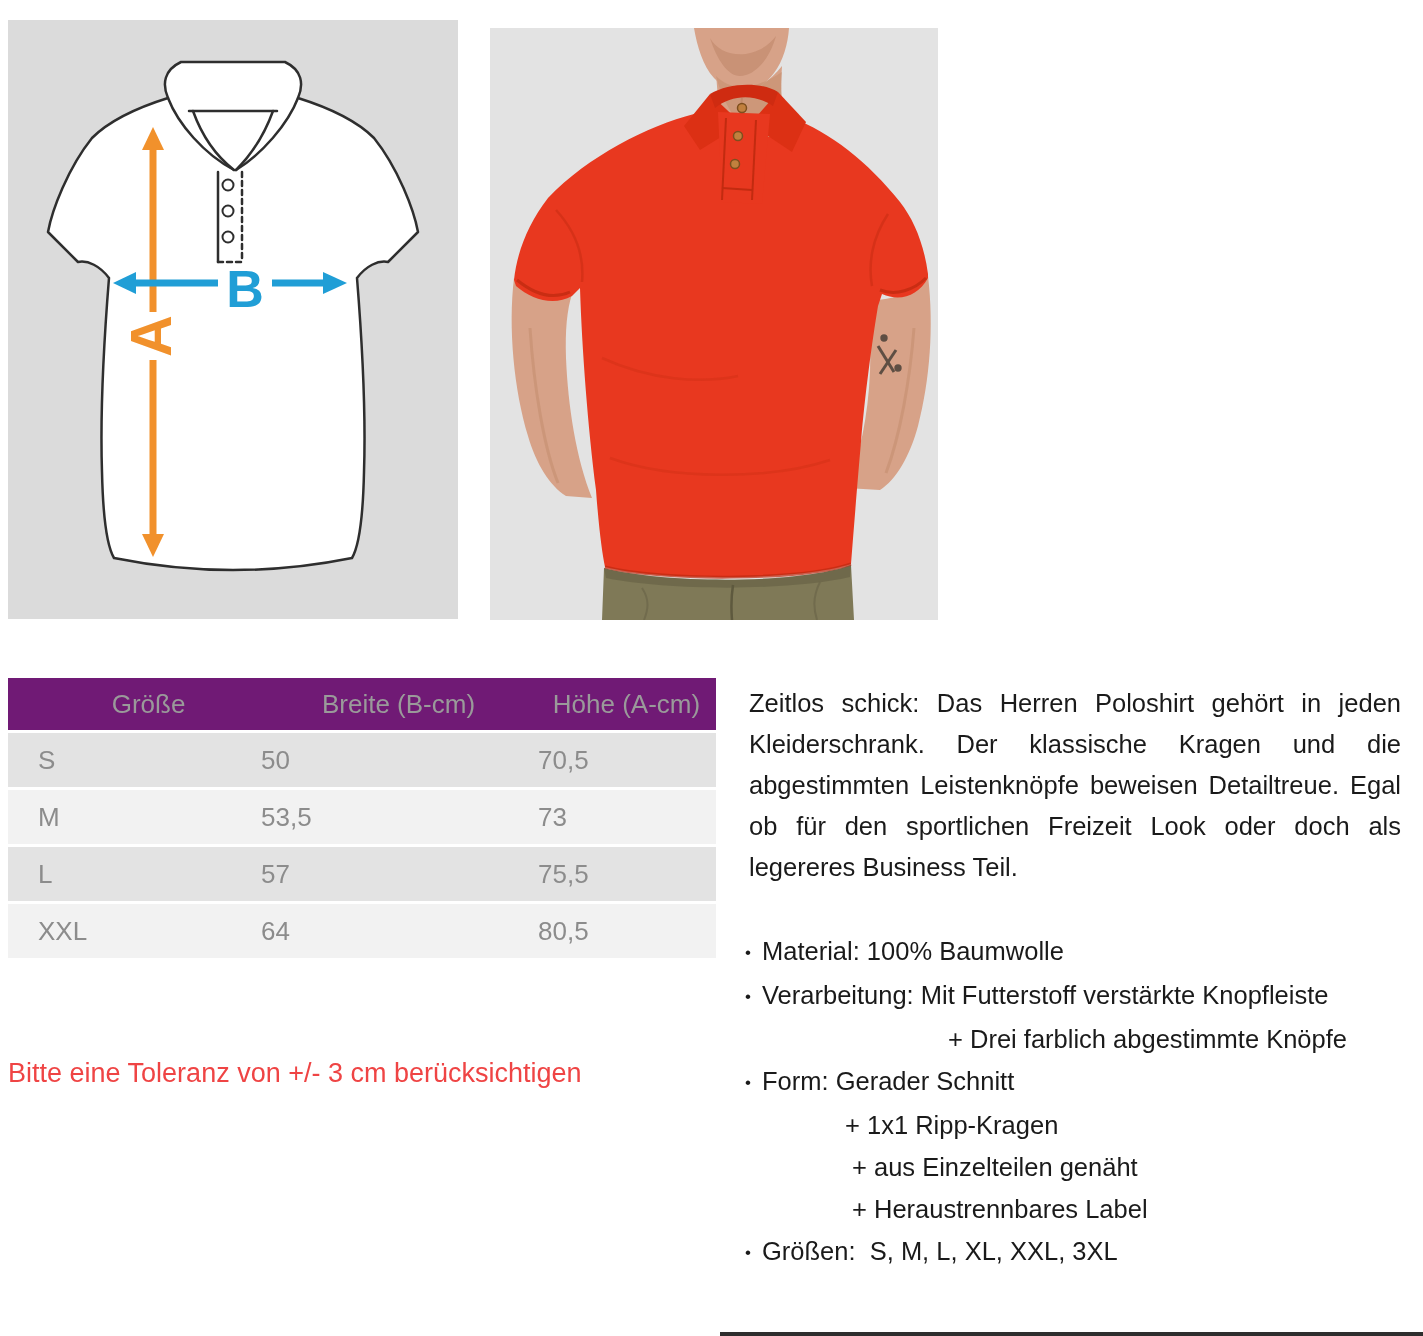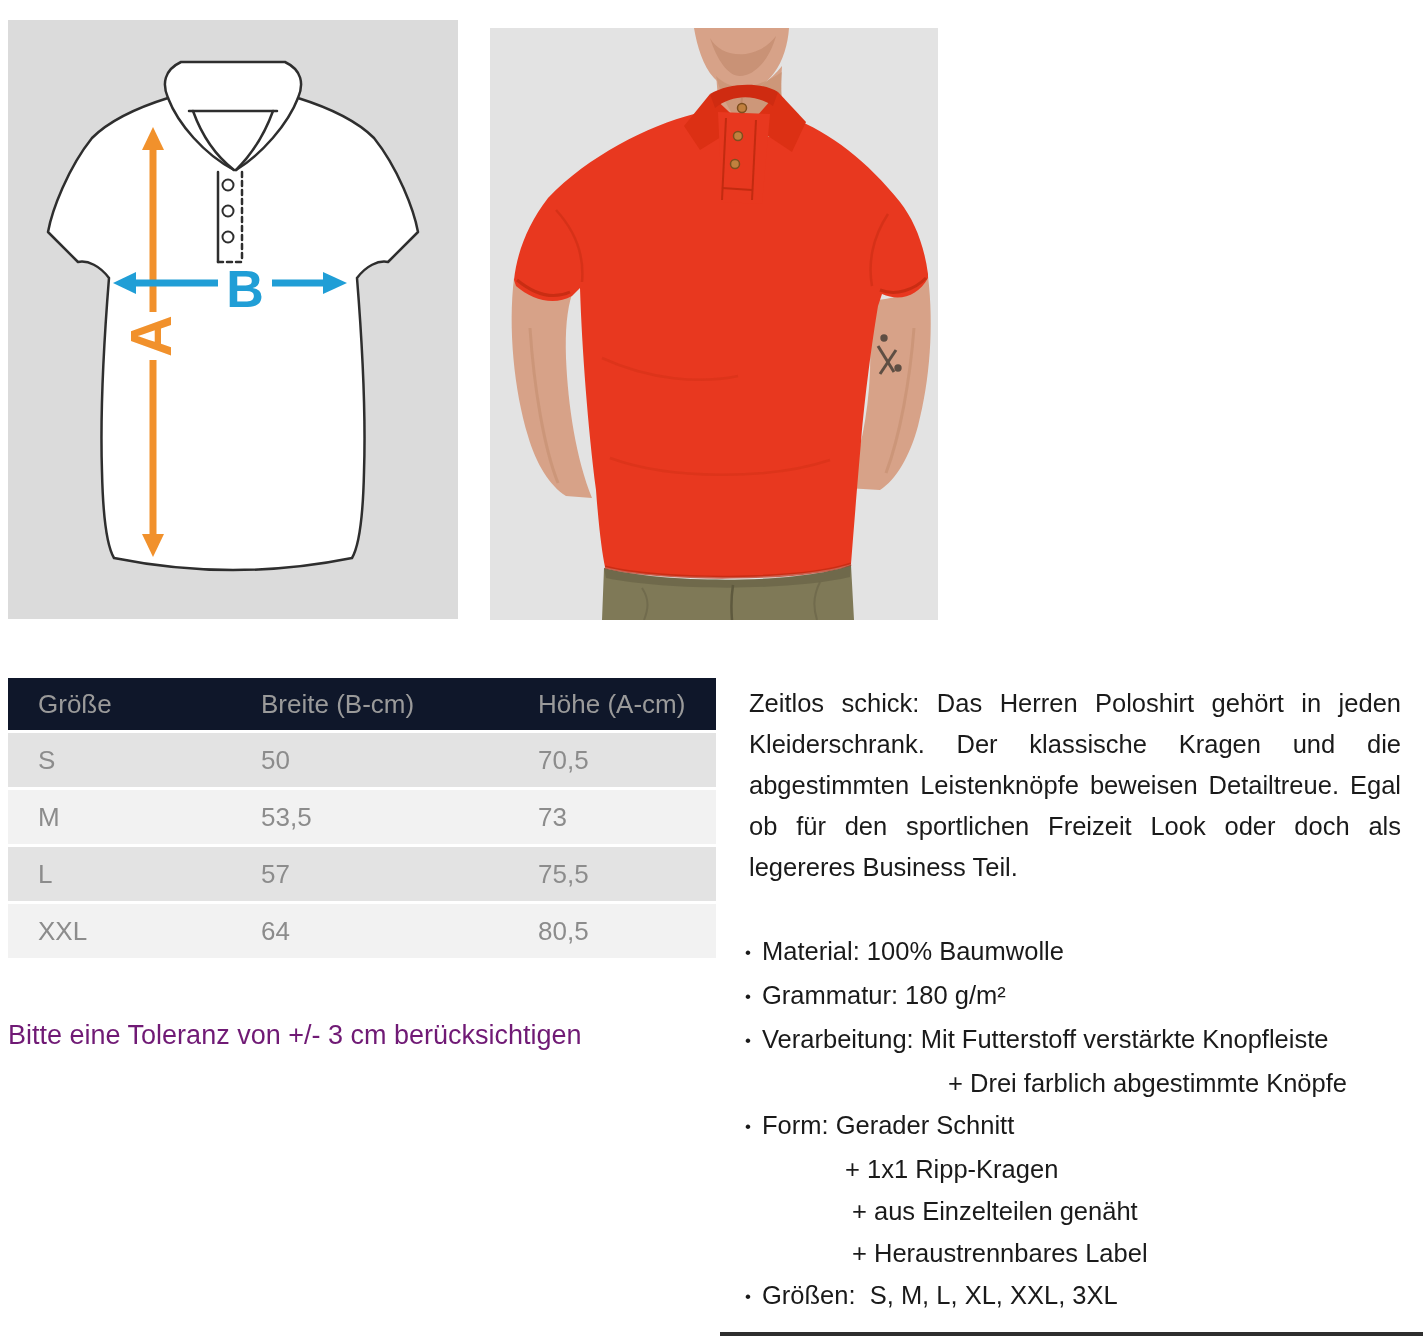--- a/index.html
+++ b/index.html
@@ -6,29 +6,29 @@
   body{width:1423px;height:1336px;position:relative;overflow:hidden;
        font-family:"Liberation Sans",sans-serif;color:#1c1c1c;}
   .panel{position:absolute;}
   
   #diagram-svg{left:8px;top:20px;}
   
   #photo-svg{left:490px;top:28px;}
   
   .size-table{position:absolute;left:8px;top:678px;width:708px;
               border-collapse:separate;border-spacing:0;font-size:26px;}
-  .size-table th{font-weight:normal;text-align:left;color:#9a9a9a;height:50px;
-                 background:#0f172a;vertical-align:middle;}
+  .size-table th{font-weight:normal;text-align:center;color:#9a9a9a;height:50px;
+                 background:#701a75;vertical-align:middle;}
   .size-table td{color:#8c8c8c;height:52px;vertical-align:middle;border-top:3px solid #ffffff;}
   .size-table th:first-child,.size-table td:first-child{width:221px;padding-left:30px;}
   .size-table th:nth-child(2),.size-table td:nth-child(2){width:275px;}
   .size-table tbody tr:nth-child(odd) td{background:#e3e3e3;}
   .size-table tbody tr:nth-child(even) td{background:#f2f2f2;}
   
-  .tolerance{position:absolute;left:8px;top:1020px;font-size:27px;color:#701a75;}
+  .tolerance{position:absolute;left:8px;top:1058px;font-size:27px;color:#ef4444;}
   
   .description{position:absolute;left:737px;top:671px;width:676px;}
   .description p{margin:12px;font-size:25.5px;line-height:41px;text-align:justify;color:#1a1a1a;}
   .feature-list{margin:42px 0 0 0;padding:0;list-style:none;
                 font-size:25.5px;line-height:42px;color:#1a1a1a;}
   .feature-list .dot{display:inline-block;width:15px;margin-left:8px;font-size:17px;
                      vertical-align:2px;}
   .feature-list .btxt{white-space:pre-wrap;padding-left:2px;}
   .b-sub{white-space:pre-wrap;}
   .sub-i2{padding-left:211px;}
@@ -199,21 +199,20 @@
       </tr>
     </tbody>
 </table>
 
 <div class="tolerance">Bitte eine Toleranz von +/- 3 cm berücksichtigen</div>
 
 <div class="description">
   <p>Zeitlos schick: Das Herren Poloshirt gehört in jeden Kleiderschrank. Der klassische Kragen und die abgestimmten Leistenknöpfe beweisen Detailtreue. Egal ob für den sportlichen Freizeit Look oder doch als legereres Business Teil.</p>
   <ul class="feature-list">
       <li class="b-main"><span class="dot">•</span><span class="btxt">Material: 100% Baumwolle</span></li>
-      <li class="b-main"><span class="dot">•</span><span class="btxt">Grammatur: 180 g/m²</span></li>
       <li class="b-main"><span class="dot">•</span><span class="btxt">Verarbeitung: Mit Futterstoff verstärkte Knopfleiste</span></li>
       <li class="b-sub sub-i2">+ Drei farblich abgestimmte Knöpfe</li>
       <li class="b-main"><span class="dot">•</span><span class="btxt">Form: Gerader Schnitt</span></li>
       <li class="b-sub sub-i3">+ 1x1 Ripp-Kragen</li>
       <li class="b-sub sub-i4">+ aus Einzelteilen genäht</li>
       <li class="b-sub sub-i4">+ Heraustrennbares Label</li>
       <li class="b-main"><span class="dot">•</span><span class="btxt">Größen:  S, M, L, XL, XXL, 3XL</span></li>
     </ul>
 </div>
 

